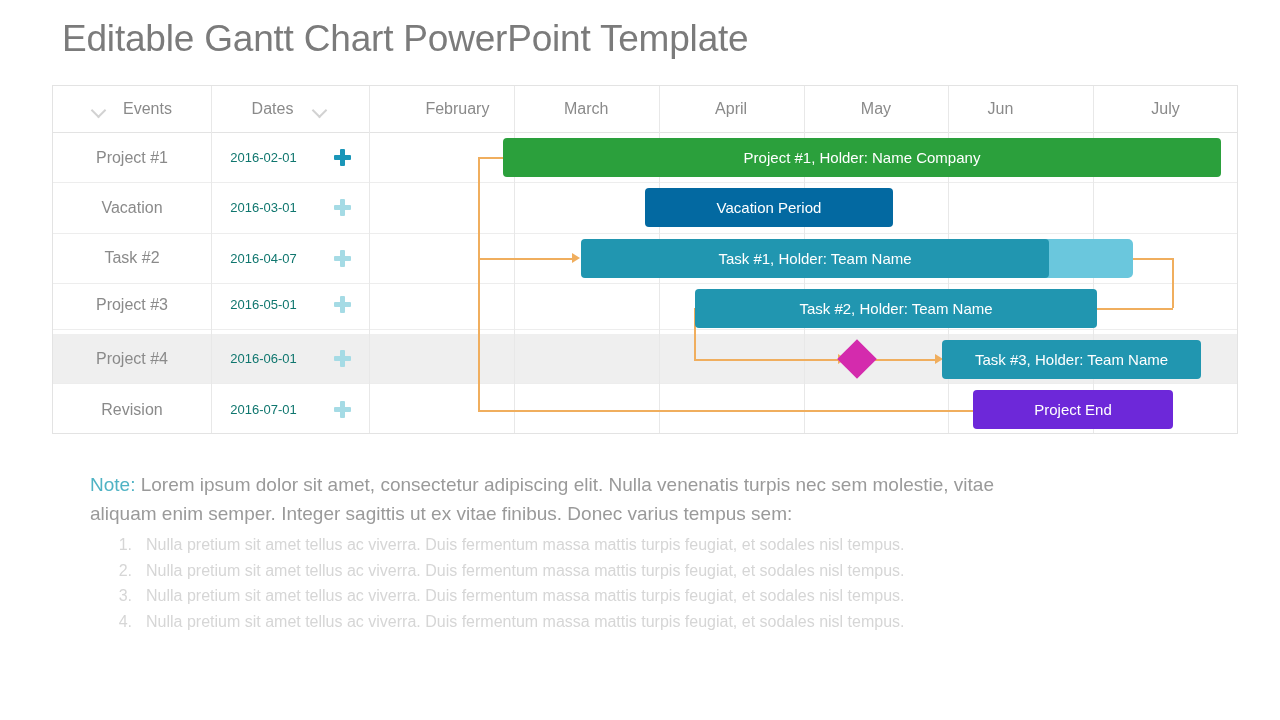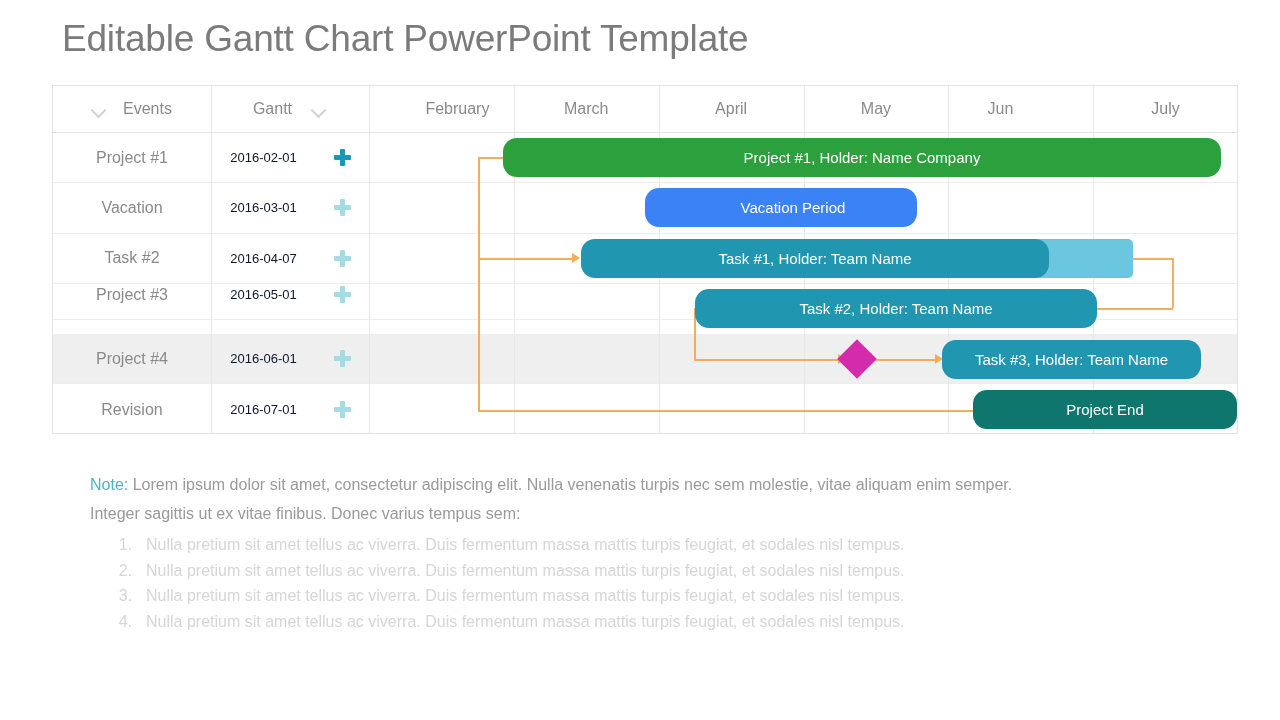--- a/index.html
+++ b/index.html
@@ -109,21 +109,21 @@
   .cell-date {
     position: absolute;
     left: 158px;
     top: 0;
     width: 105px;
     height: 100%;
     display: flex;
     align-items: center;
     justify-content: center;
     font-size: 13px;
-    color: #0f172a;
+    color: #0f766e;
   }
   .cell-plus {
     position: absolute;
     left: 263px;
     top: 0;
     width: 53px;
     height: 100%;
     display: flex;
     align-items: center;
     justify-content: center;
@@ -147,21 +147,21 @@
     position: absolute;
     left: 316px;
     top: 47px;
     width: 869px;
     height: 301px;
   }
 
   .bar {
     position: absolute;
     height: 39px;
-    border-radius: 14px;
+    border-radius: 4px;
     display: flex;
     align-items: center;
     justify-content: center;
     color: #ffffff;
     font-size: 15px;
     white-space: nowrap;
     z-index: 3;
   }
   .bar-ext {
     position: absolute;
@@ -197,21 +197,21 @@
   .arrow.left  { border-right: 8px solid #f0ae5e; }
 
   
   #note {
     position: absolute;
     left: 90px;
     top: 470px;
     width: 970px;
   }
   #note-para {
-    font-size: 16px;
+    font-size: 19px;
     line-height: 29px;
     color: #9a9a9a;
     margin: 0;
   }
   #note-label {
     color: #4fb3c4;
   }
   #note-list {
     margin: 4px 0 0 0;
     padding: 0;
@@ -238,21 +238,21 @@
 <div id="gantt">
 
   <div id="gantt-header">
 
     <div class="hdr-cell" style="left:0;width:158px;">
       <span class="chev"></span>
       <span style="margin-left:16px;">Events</span>
     </div>
 
     <div class="hdr-cell" style="left:158px;width:158px;">
-      <span>Gantt</span>
+      <span>Dates</span>
       <span class="chev" style="margin-left:20px;"></span>
     </div>
 
     <div id="month-headers">
         <div class="hdr-cell" style="left: 316px; width: 144.833px; padding-left: 32px;">
           <span>February</span>
         </div>
         <div class="hdr-cell" style="left: 460.833px; width: 144.833px;">
           <span>March</span>
         </div>
@@ -286,21 +286,21 @@
           <span class="plus" style="color: rgb(165, 219, 229);"></span>
         </div>
       </div>
       <div class="row" style="top: 147.6px;">
         <div class="cell-event">Task #2</div>
         <div class="cell-date">2016-04-07</div>
         <div class="cell-plus">
           <span class="plus" style="color: rgb(165, 219, 229);"></span>
         </div>
       </div>
-      <div class="row" style="top: 184px;">
+      <div class="row" style="top: 194px;">
         <div class="cell-event">Project #3</div>
         <div class="cell-date">2016-05-01</div>
         <div class="cell-plus">
           <span class="plus" style="color: rgb(165, 219, 229);"></span>
         </div>
       </div>
       <div class="row striped" style="top: 248.2px;">
         <div class="cell-event">Project #4</div>
         <div class="cell-date">2016-06-01</div>
         <div class="cell-plus">
@@ -343,40 +343,40 @@
     <div class="conn h" style="left:325px; top:226px; width:145px;"></div>
     <div class="arrow right" style="left:469px; top:221px;"></div>
 
     <div class="conn h" style="left:505px; top:226px; width:62px;"></div>
     <div class="arrow right" style="left:566px; top:221px;"></div>
 
     <div class="bar" style="left:134px; top:5px; width:718px; background:#2ba03c;">
       <span>Project #1, Holder: Name Company</span>
     </div>
 
-    <div class="bar" style="left:276px; top:55px; width:248px; background:#3b82f6;padding-left:24px;">
+    <div class="bar" style="left:276px; top:55px; width:248px; background:#0369a1;">
       <span>Vacation Period</span>
     </div>
 
     <div class="bar-ext" style="left:640px; top:106px; width:124px; background:#6ac7dd;"></div>
     <div class="bar" style="left:212px; top:106px; width:468px; background:#2196b0;">
       <span>Task #1, Holder: Team Name</span>
     </div>
 
     <div class="bar" style="left:326px; top:156px; width:402px; background:#2196b0;">
       <span>Task #2, Holder: Team Name</span>
     </div>
 
     <div class="milestone" style="left:474px; top:212px; background:#d42bad;"></div>
 
     <div class="bar" style="left:573px; top:207px; width:259px; background:#2196b0;">
       <span>Task #3, Holder: Team Name</span>
     </div>
 
-    <div class="bar" style="left:604px; top:257px; width:264px; background:#0f766e;justify-content:center;">
+    <div class="bar" style="left:604px; top:257px; width:200px; background:#6d28d9;justify-content:center;">
       <span>Project End</span>
     </div>
   </div>
 </div>
 
 <div id="note">
   <p id="note-para"><span id="note-label">Note:</span><span id="note-body"> Lorem ipsum dolor sit amet, consectetur adipiscing elit. Nulla venenatis turpis nec sem molestie, vitae aliquam enim semper. Integer sagittis ut ex vitae finibus. Donec varius tempus sem:</span></p>
   <ul id="note-list">
       <li>
         <span class="num">1.</span>

